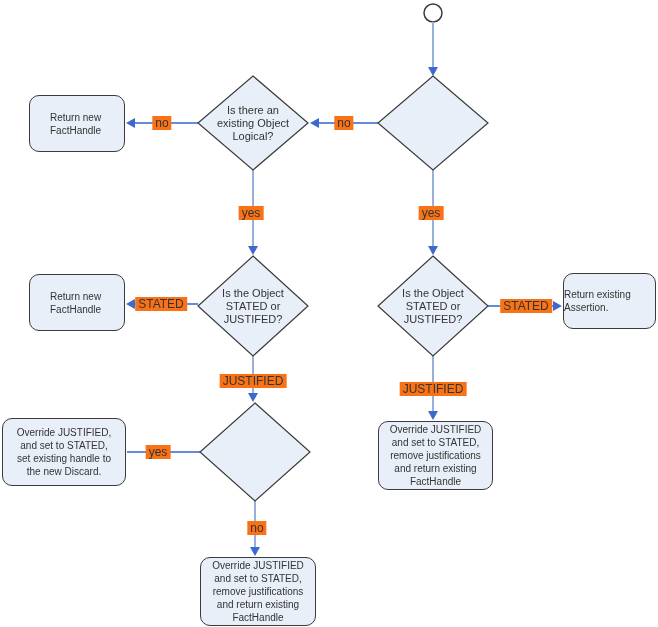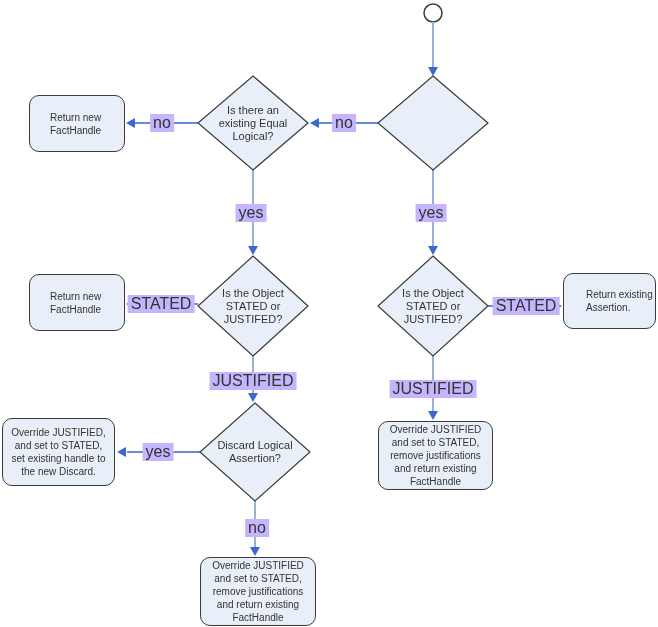--- a/index.html
+++ b/index.html
@@ -48,23 +48,23 @@
     text-align: center;
     font-size: 11px;
     line-height: 13px;
     color: var(--text, #333333);
     white-space: nowrap;
     pointer-events: none;
   }
   .elabel {
     position: absolute;
     transform: translate(-50%, -50%);
-    font-size: 16px;
+    font-size: 12px;
     color: var(--text, #333333);
-    background: #c4b5fd;
+    background: #f97316;
     padding: 0 3px;
     white-space: nowrap;
   }
 </style>
 </head>
 <body>
 
 <div class="canvas">
 
   <svg class="layer" width="658" height="627" viewBox="0 0 658 627">
@@ -98,60 +98,56 @@
 
     <polygon class="diamond" points="253,76 308,123 253,170 198,123"></polygon>
     <polygon class="diamond" points="433,76 488,123 433,170 378,123"></polygon>
     <polygon class="diamond" points="253,256 308,306 253,356 198,306"></polygon>
     <polygon class="diamond" points="433,256 488,306 433,356 378,306"></polygon>
     <polygon class="diamond" points="255,403 310,452 255,501 200,452"></polygon>
   </svg>
 
   <div class="dlabel" style="left:253px; top:123px;">
       <div>Is there an</div>
-      <div>existing Equal</div>
+      <div>existing Object</div>
       <div>Logical?</div>
     </div>
   <div class="dlabel" style="left:253px; top:306px;">
       <div>Is the Object</div>
       <div>STATED or</div>
       <div>JUSTIFED?</div>
     </div>
   <div class="dlabel" style="left:433px; top:306px;">
       <div>Is the Object</div>
       <div>STATED or</div>
       <div>JUSTIFED?</div>
-    </div>
-  <div class="dlabel" style="left:255px; top:452px;">
-      <div>Discard Logical</div>
-      <div>Assertion?</div>
     </div>
 
   <div class="box align-left" style="left:29px; top:95px; width:96px; height:57px; padding-left:20px;">
     <div class="txt">
         <div>Return new</div>
         <div>FactHandle</div>
       </div>
   </div>
 
   <div class="box align-left" style="left:29px; top:274px; width:96px; height:57px; padding-left:20px;">
     <div class="txt">
         <div>Return new</div>
         <div>FactHandle</div>
       </div>
   </div>
 
-  <div class="box align-left" style="left:563px; top:273px; width:93px; height:56px; padding-left:22px;">
+  <div class="box align-left" style="left:563px; top:273px; width:93px; height:56px; padding-left:0;">
     <div class="txt">
         <div>Return existing</div>
         <div>Assertion.</div>
       </div>
   </div>
 
-  <div class="box" style="left:2px; top:418px; width:113px; height:68px;">
+  <div class="box" style="left:2px; top:418px; width:124px; height:68px;">
     <div class="txt">
         <div>Override JUSTIFIED,</div>
         <div>and set to STATED,</div>
         <div>set existing handle to</div>
         <div>the new Discard.</div>
       </div>
   </div>
 
   <div class="box" style="left:378px; top:421px; width:115px; height:69px;">
     <div class="txt">

